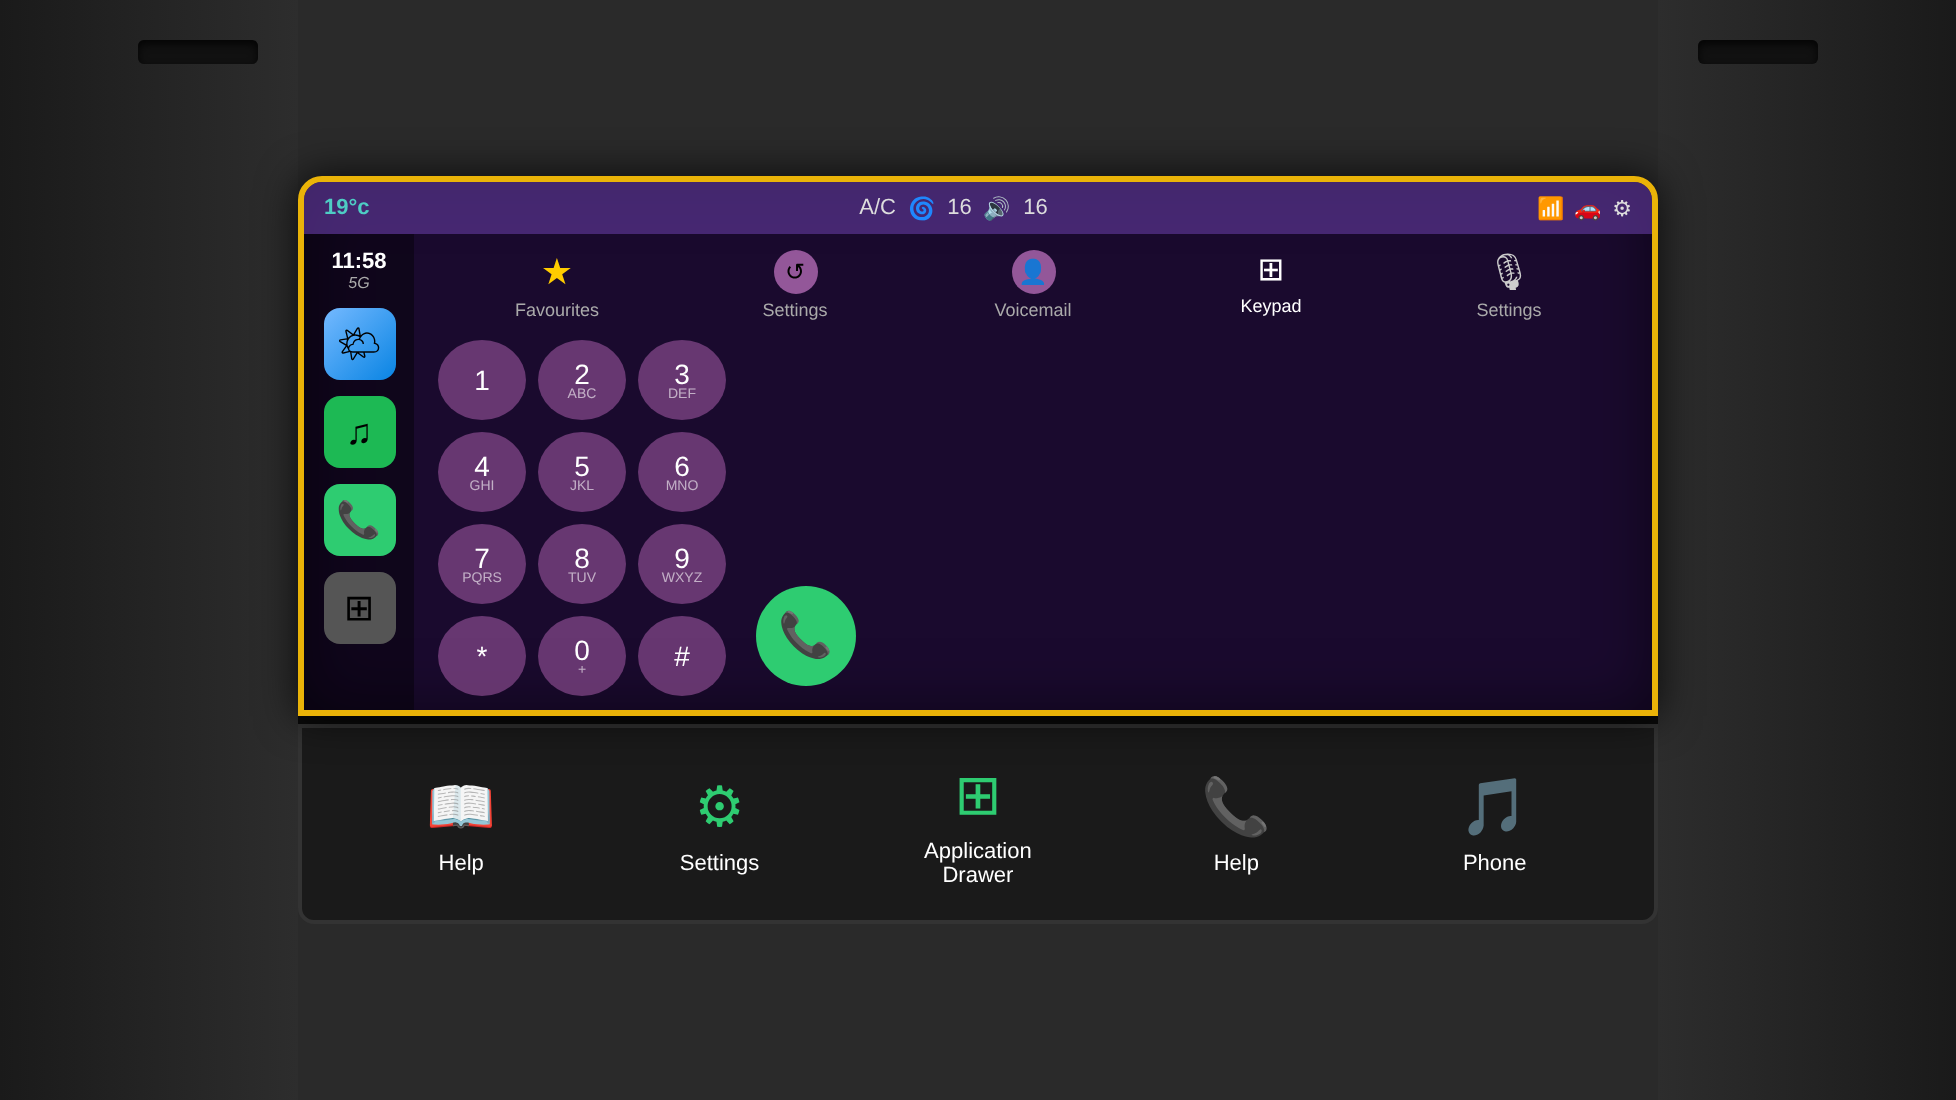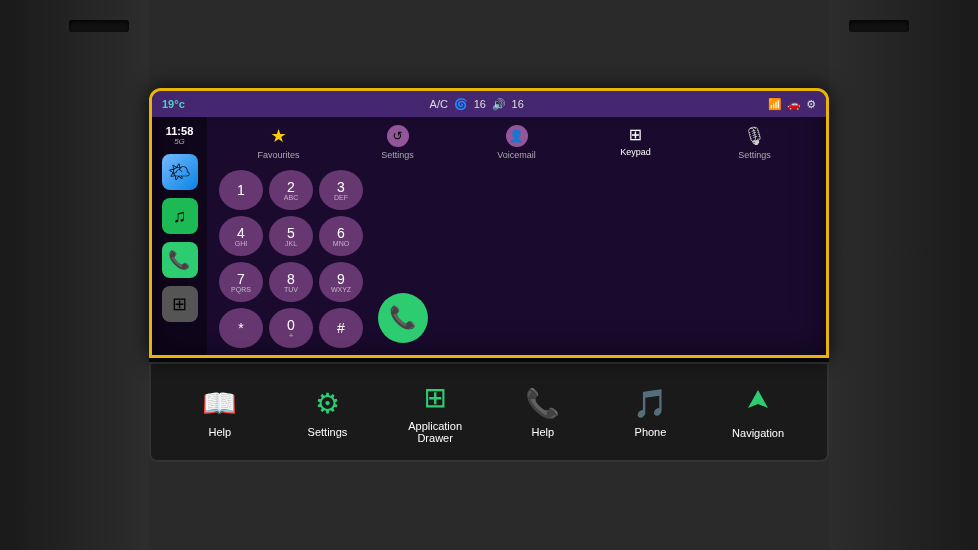--- a/index.html
+++ b/index.html
@@ -457,23 +457,15 @@
     <div class="ctrl-btn">
       <span class="ctrl-icon teal">📞</span>
       <span class="ctrl-label">Help</span>
     </div>
 
     <div class="ctrl-btn">
       <span class="ctrl-icon teal">🎵</span>
       <span class="ctrl-label">Phone</span>
     </div>
 
-    <div class="ctrl-btn">
-      <span class="ctrl-icon teal">
-        <svg width="28" height="28" viewBox="0 0 28 28" fill="none">
-          <path d="M14 4 L24 22 L14 18 L4 22 Z" fill="#2ecc71"></path>
-        </svg>
-      </span>
-      <span class="ctrl-label">Navigation</span>
-    </div>
 
   </div>
 </div>
 
 </body></html>

